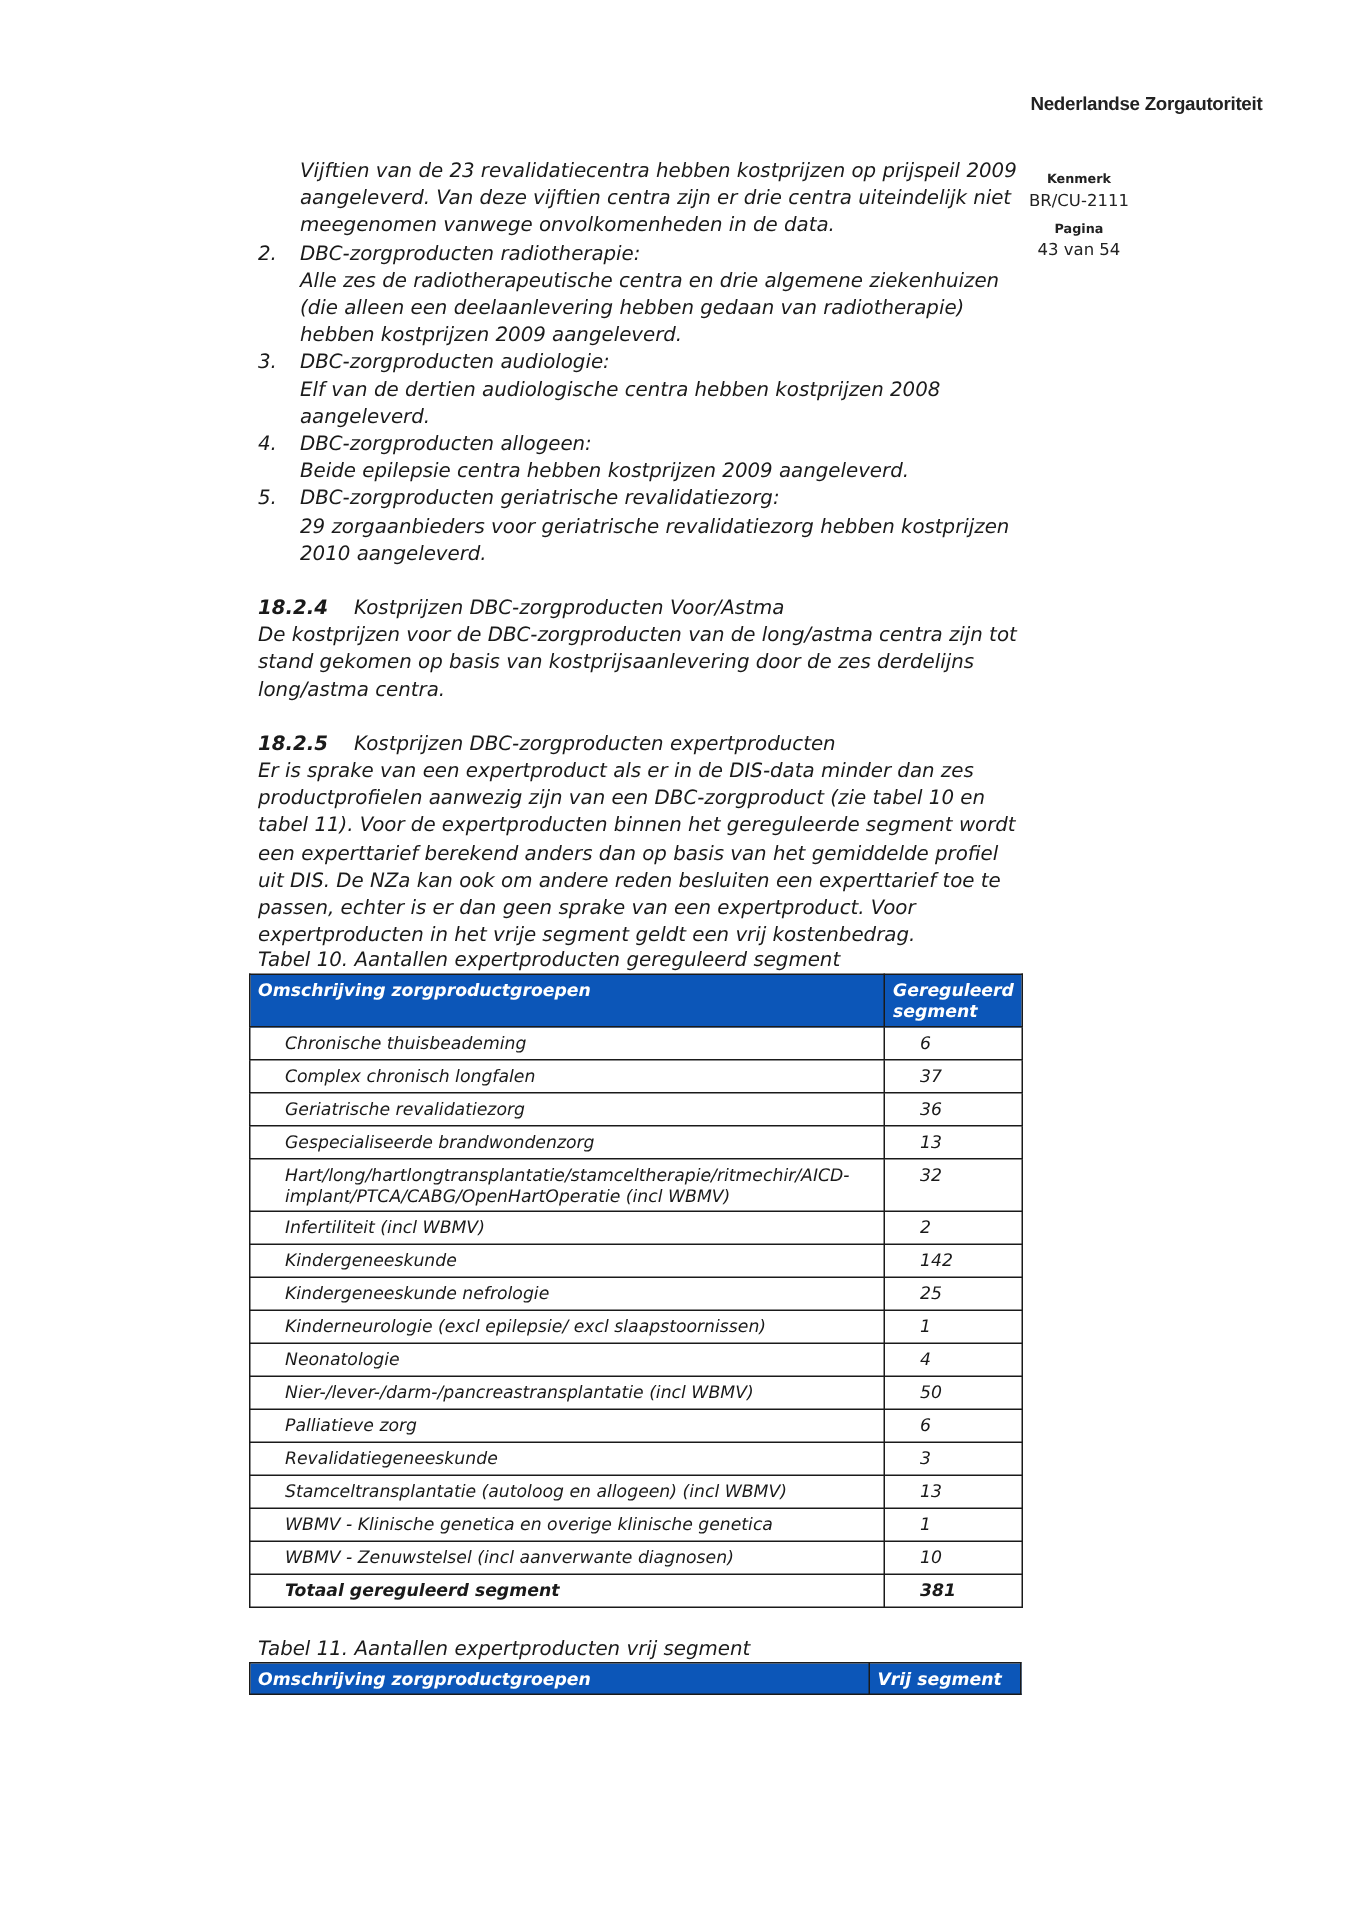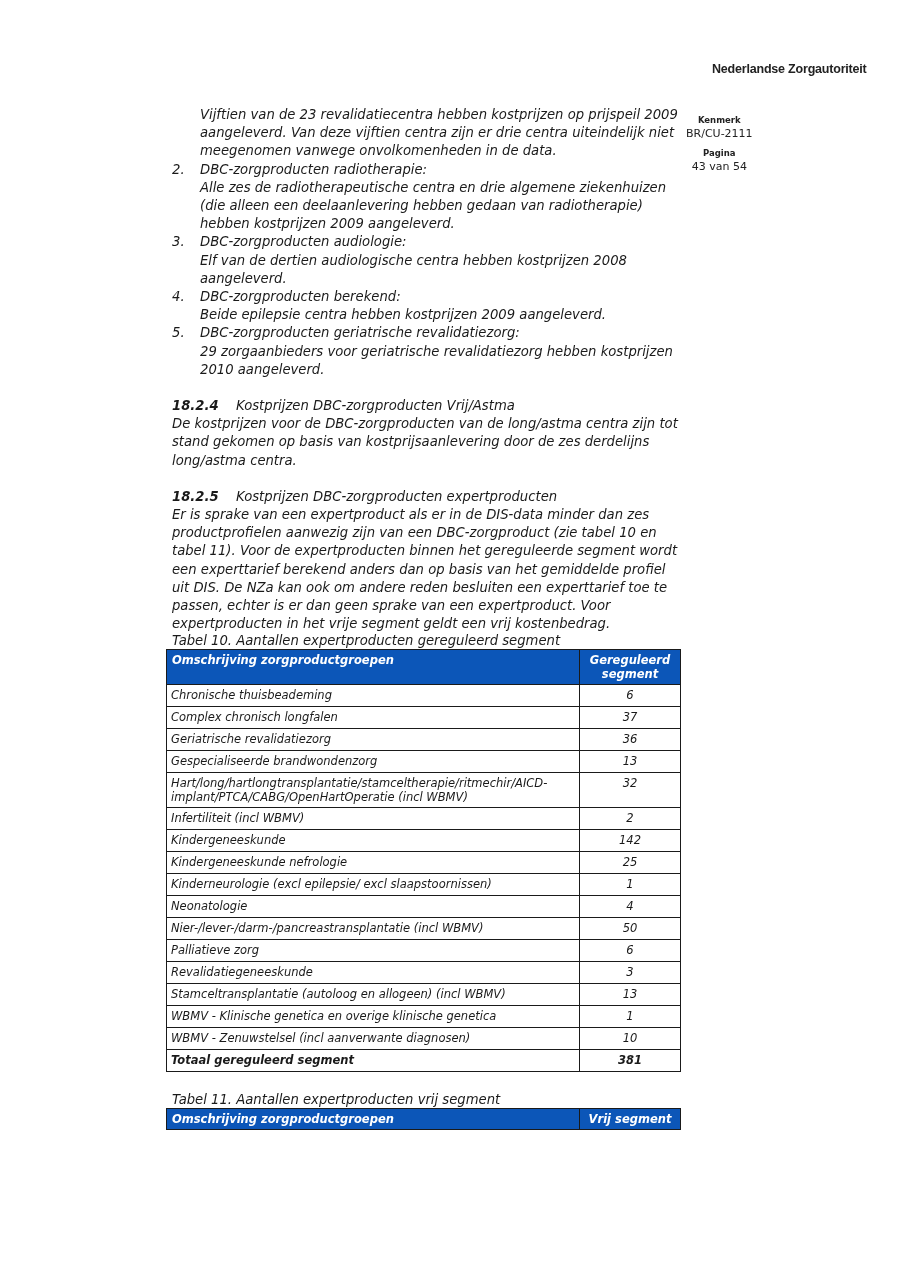--- a/index.html
+++ b/index.html
@@ -1,21 +1,21 @@
 <!DOCTYPE html>
 <html><head>
   <meta charset="utf-8">
   <style>
     html, body { margin: 0; padding: 0; background: #ffffff; }
     body {
       width: 900px; height: 1273px; position: relative; overflow: hidden;
       font-family: "DejaVu Sans", sans-serif; color: #1a1a1a;
     }
     .org {
-      position: absolute; left: 712px; top: 62px;
+      position: absolute; left: 687px; top: 62px;
       font-family: "Liberation Sans", sans-serif; font-weight: bold;
       font-size: 12.5px; color: #222; letter-spacing: -0.2px;
     }
     .meta { position: absolute; left: 686px; top: 114px; font-size: 11px; line-height: 15px; color: #222; text-align: center; }
     .meta .lbl { font-weight: bold; font-size: 8.5px; line-height: 12px; }
     .meta .val { margin-bottom: 6px; }
     .content {
       position: absolute; left: 172px; top: 106px; width: 510px;
       font-size: 13.2px; line-height: 18.2px; font-style: italic;
     }
@@ -27,22 +27,22 @@
     .caption { font-size: 13.2px; line-height: 16px; }
     table {
       border-collapse: collapse; width: 515px; margin-left: -6px;
       font-size: 11.5px; line-height: 14px;
     }
     th {
       background: #0c56b8; color: #ffffff; text-align: left; font-weight: bold;
       padding: 3px 5px 3px 5px; border: 1.5px solid #1a1a1a; vertical-align: top;
       font-size: 11.5px;
     }
-    td { border: 1.5px solid #1a1a1a; padding: 3px 4px; vertical-align: top; height: 15px; }
-    td.val, th.val { width: 90px; text-align: center; }
+    td { border: 1.5px solid #1a1a1a; padding: 3px 23px; vertical-align: top; height: 15px; }
+    td.val, th.val { width: 90px; }
     tr.total td { font-weight: bold; }
     .caption2 { margin-top: 20px; }
   </style>
 </head>
 <body>
 
 <div class="org">Nederlandse Zorgautoriteit</div>
 
 <div class="meta">
   <div class="lbl">Kenmerk</div>
@@ -60,32 +60,32 @@
       <div>DBC-zorgproducten radiotherapie:</div>
       <div>Alle zes de radiotherapeutische centra en drie algemene ziekenhuizen (die alleen een deelaanlevering hebben gedaan van radiotherapie) hebben kostprijzen 2009 aangeleverd.</div>
     </div>
     <div class="li">
       <span class="num">3.</span>
       <div>DBC-zorgproducten audiologie:</div>
       <div>Elf van de dertien audiologische centra hebben kostprijzen 2008 aangeleverd.</div>
     </div>
     <div class="li">
       <span class="num">4.</span>
-      <div>DBC-zorgproducten berekend:</div>
+      <div>DBC-zorgproducten allogeen:</div>
       <div>Beide epilepsie centra hebben kostprijzen 2009 aangeleverd.</div>
     </div>
     <div class="li">
       <span class="num">5.</span>
       <div>DBC-zorgproducten geriatrische revalidatiezorg:</div>
       <div>29 zorgaanbieders voor geriatrische revalidatiezorg hebben kostprijzen 2010 aangeleverd.</div>
     </div>
   </div>
 
   <div class="section">
-    <div><span class="sn">18.2.4</span><span>Kostprijzen DBC-zorgproducten Vrij/Astma</span></div>
+    <div><span class="sn">18.2.4</span><span>Kostprijzen DBC-zorgproducten Voor/Astma</span></div>
     <div>De kostprijzen voor de DBC-zorgproducten van de long/astma centra zijn tot stand gekomen op basis van kostprijsaanlevering door de zes derdelijns long/astma centra.</div>
   </div>
 
   <div class="section">
     <div><span class="sn">18.2.5</span><span>Kostprijzen DBC-zorgproducten expertproducten</span></div>
     <div>Er is sprake van een expertproduct als er in de DIS-data minder dan zes productprofielen aanwezig zijn van een DBC-zorgproduct (zie tabel 10 en tabel 11). Voor de expertproducten binnen het gereguleerde segment wordt een experttarief berekend anders dan op basis van het gemiddelde profiel uit DIS. De NZa kan ook om andere reden besluiten een experttarief toe te passen, echter is er dan geen sprake van een expertproduct. Voor expertproducten in het vrije segment geldt een vrij kostenbedrag.</div>
   </div>
 
   <div class="caption">Tabel 10. Aantallen expertproducten gereguleerd segment</div>
   <table>

